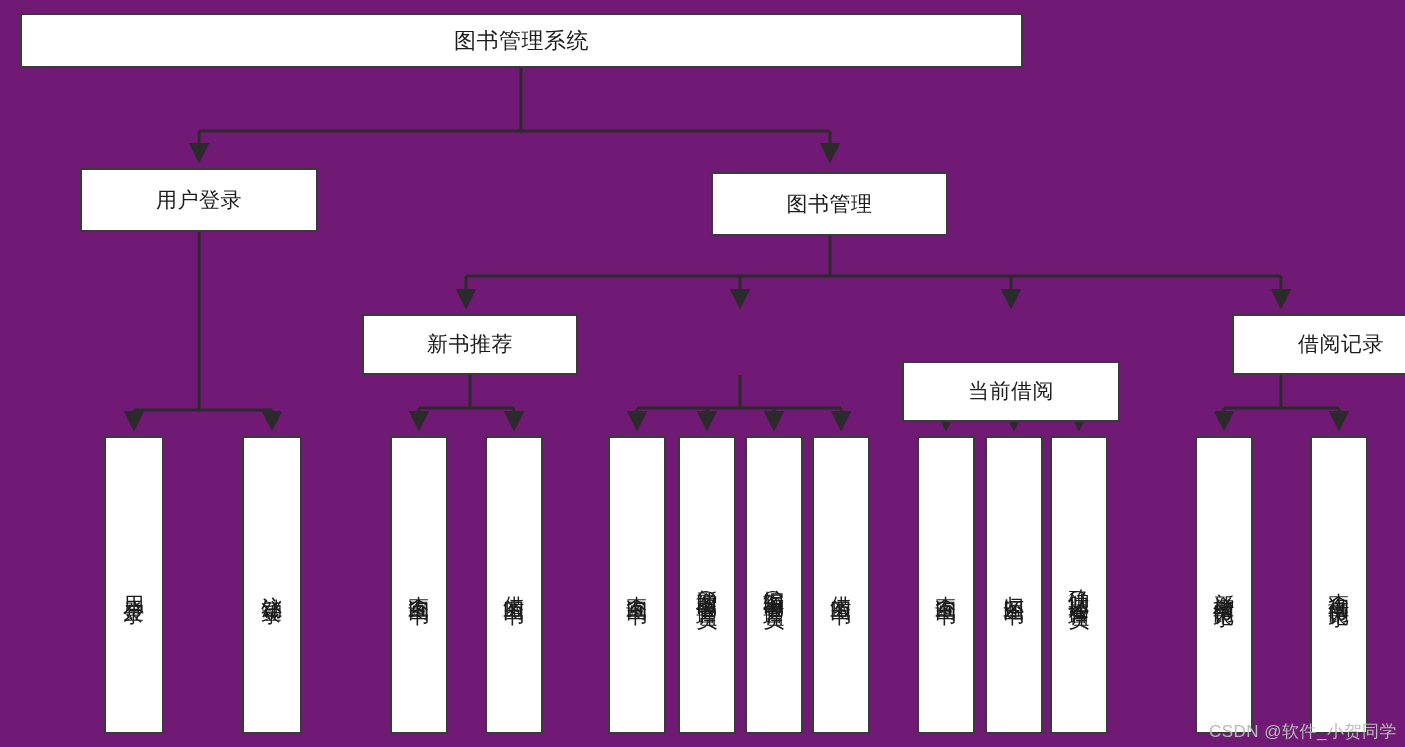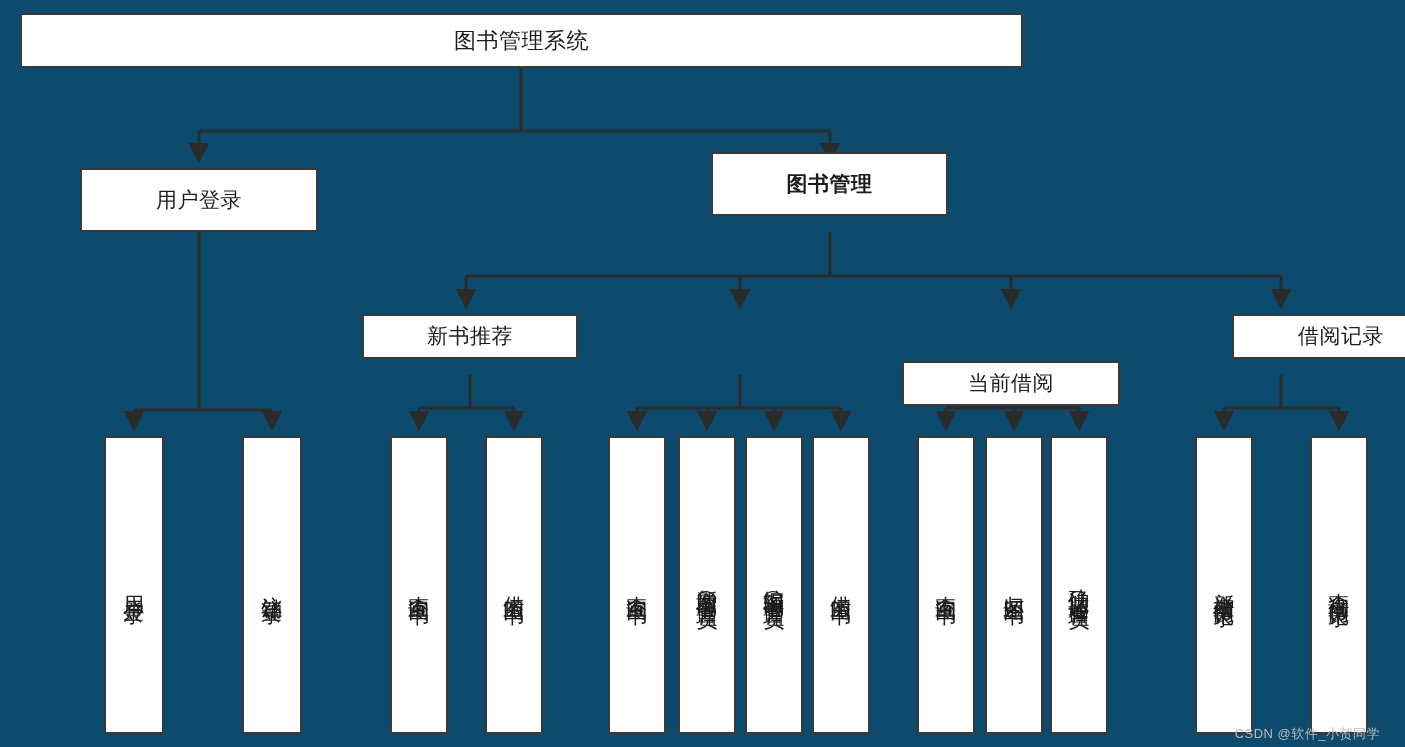--- a/index.html
+++ b/index.html
@@ -4,21 +4,21 @@
 <style>
   html, body {
     margin: 0;
     padding: 0;
     background: #ffffff;
   }
   #canvas {
     position: relative;
     width: 1405px;
     height: 747px;
-    background: #0c4a6e;
+    background: #701a75;
     font-family: "Liberation Sans", "DejaVu Sans", sans-serif;
     overflow: hidden;
   }
   #edges {
     position: absolute;
     left: 0;
     top: 0;
     width: 1405px;
     height: 747px;
     pointer-events: none;
@@ -47,44 +47,44 @@
     width: 1003px;
     height: 55px;
   }
   .node.root .node-label { font-size: 22px; }
 
   
   .node.lvl1 { height: 64px; }
   .node.lvl1 .node-label { font-size: 21px; }
 
   
-  .node.lvl2 { height: 45px; }
+  .node.lvl2 { height: 61px; }
   .node.lvl2 .node-label { font-size: 21px; }
 
   
   .node.leaf {
     top: 436px;
     height: 298px;
     width: 58px;
     align-items: center;
     justify-content: center;
   }
   .node.leaf .node-label {
     writing-mode: vertical-rl;
     text-orientation: upright;
     font-size: 21px;
     line-height: 1.12;
     letter-spacing: 3px;
     white-space: nowrap;
   }
   .watermark {
     position: absolute;
-    right: 25px;
+    right: 8px;
     bottom: 4px;
-    font-size: 13px;
+    font-size: 17px;
     color: #b9b9b9;
     letter-spacing: 0.5px;
     z-index: 3;
     white-space: nowrap;
   }
 </style>
 </head>
 <body>
 
 <div id="canvas">
@@ -139,21 +139,21 @@
     </g>
   </svg>
 
   <div class="node root">
     <span class="node-label">图书管理系统</span>
   </div>
 
   <div class="node lvl1" style="left:80px; top:168px; width:238px;">
     <span class="node-label">用户登录</span>
   </div>
-  <div class="node lvl1" style="left:711px; top:152px; width:237px;font-weight:bold;">
+  <div class="node lvl1" style="left:711px; top:172px; width:237px;">
     <span class="node-label">图书管理</span>
   </div>
 
   <div class="node lvl2" style="left:362px; top:314px; width:216px;">
     <span class="node-label">新书推荐</span>
   </div>
   <div class="node lvl2" style="left:902px; top:314px; width:218px;margin-top:47px;">
     <span class="node-label">当前借阅</span>
   </div>
   <div class="node lvl2" style="left:1232px; top:314px; width:218px;">

